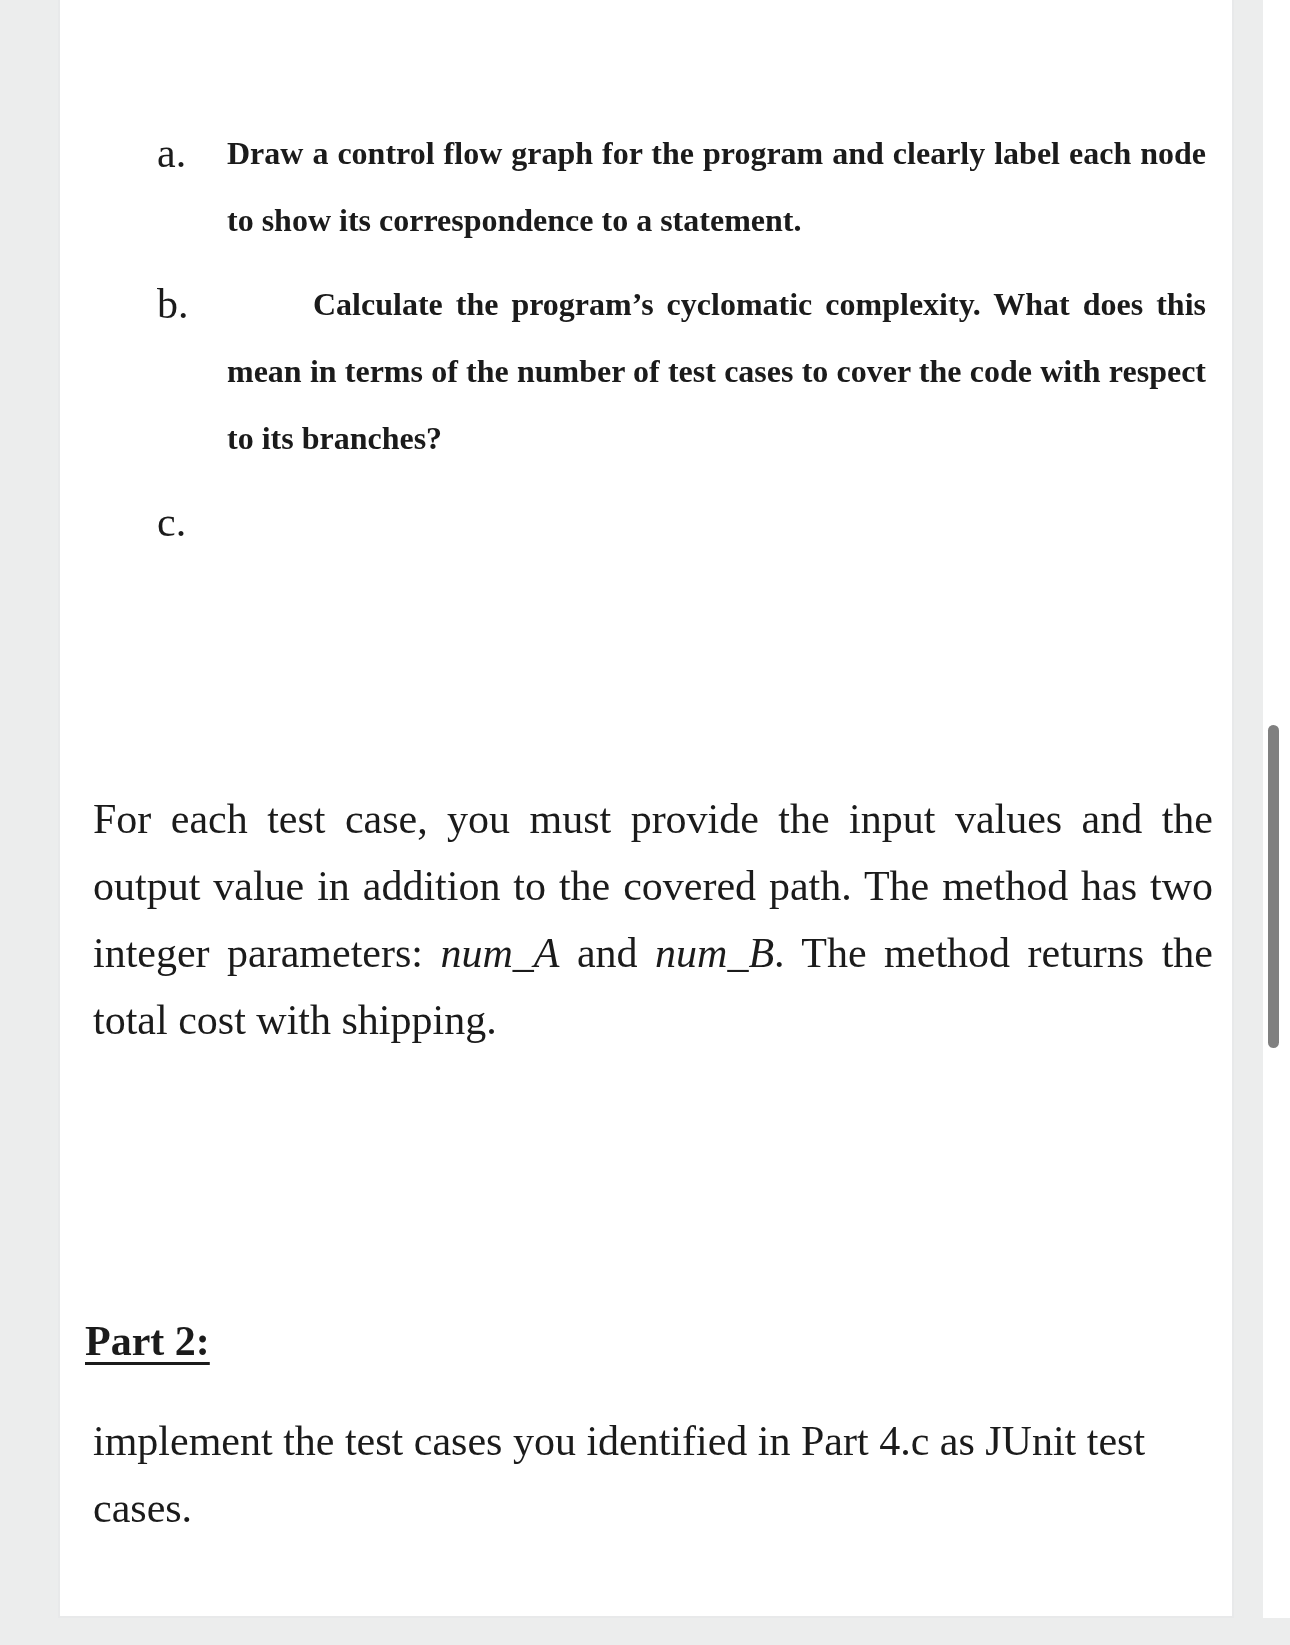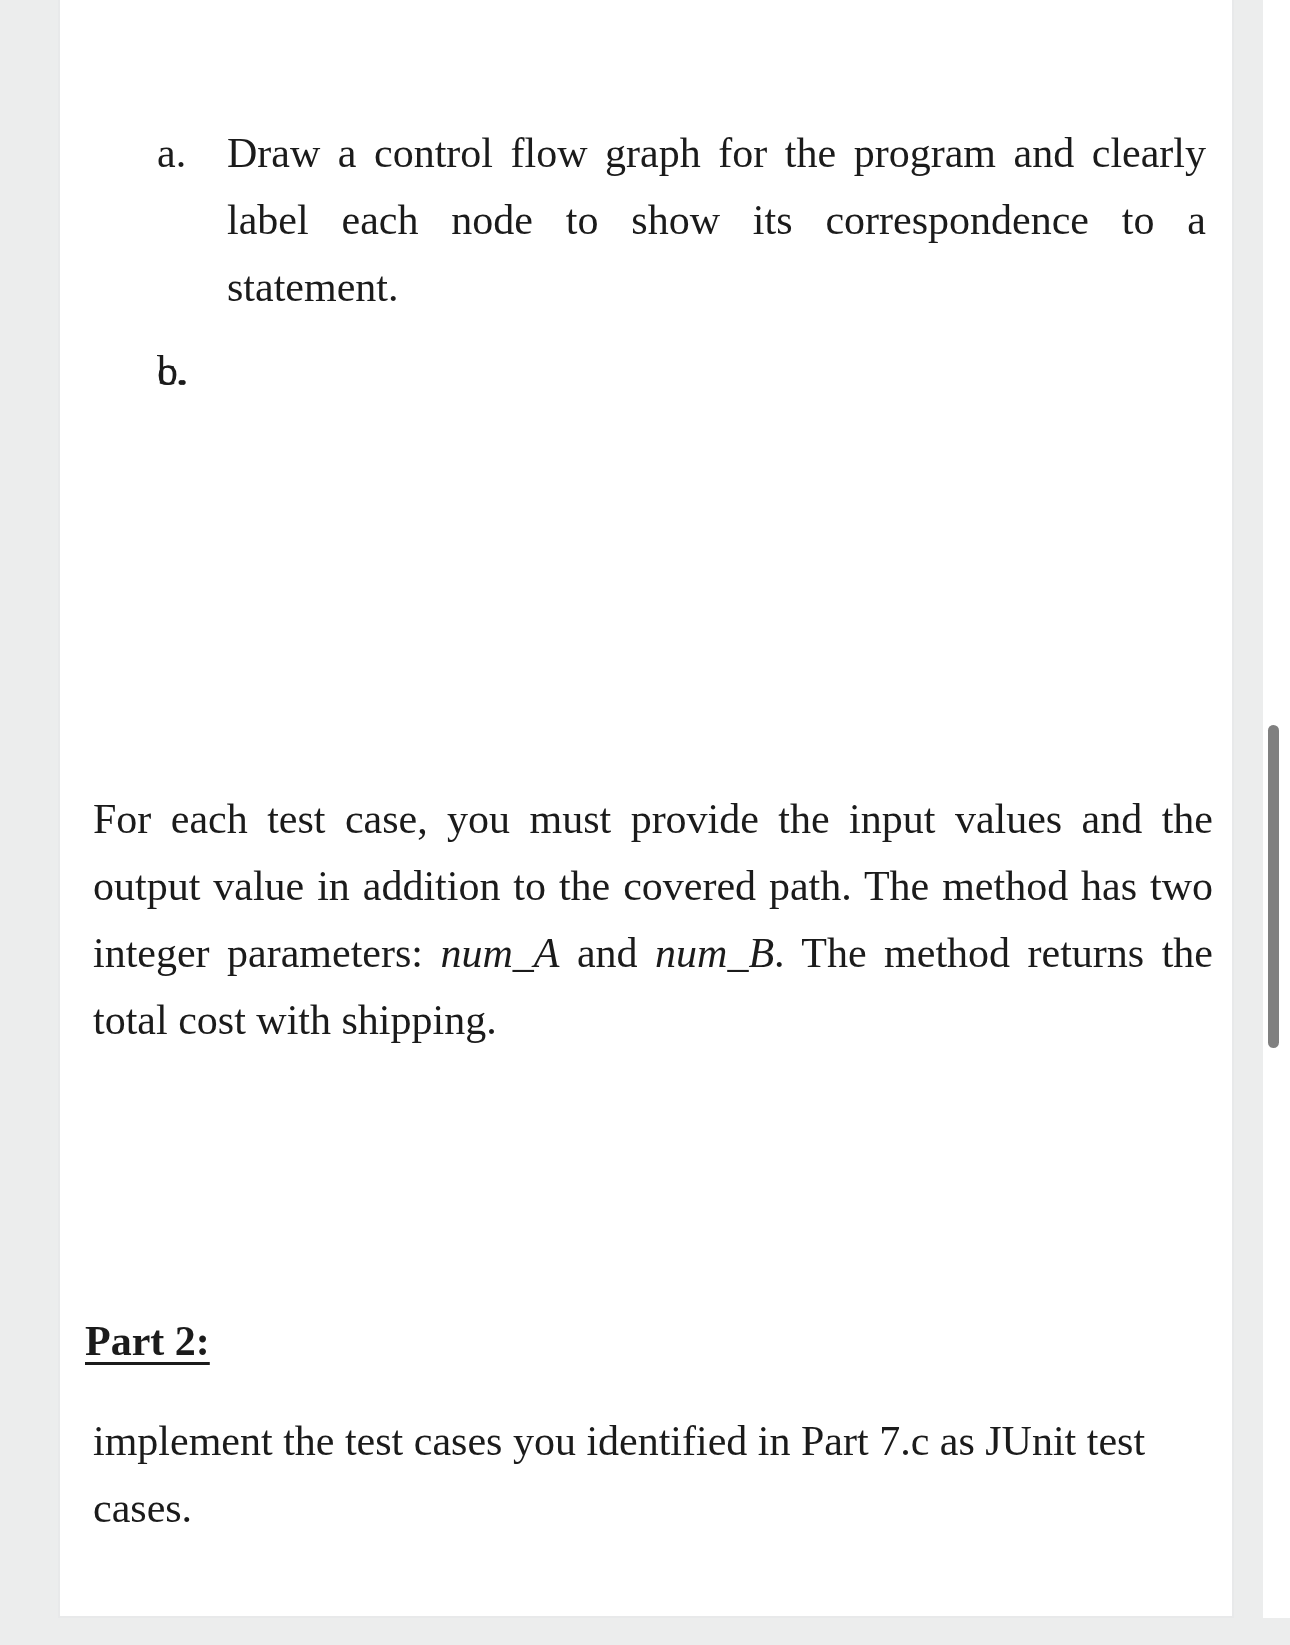--- a/index.html
+++ b/index.html
@@ -70,25 +70,26 @@
     left: 97px;
     top: 0;
     width: 60px;
     font-size: 42px;
     line-height: 67px;
     color: #1b1b1b;
     text-align: left;
   }
   .task-text {
     display: block;
-    font-size: 42px;
+    font-size: 32px;
     line-height: 67px;
     color: #1b1b1b;
     text-align: justify;
     text-justify: inter-word;
+    font-weight: bold;
   }
   
   .task-text.tabbed::before {
     content: "";
     display: inline-block;
     width: 86px;
   }
 
   #task-list-wrap {
     position: absolute;
@@ -170,34 +171,35 @@
     <div id="task-list-wrap">
       <ol id="task-list">
 
         <li class="task-item para">
           <span class="task-marker">a.</span>
           <span class="task-text">Draw a control flow graph for the program and clearly label each node to show its correspondence to a statement.</span>
         </li>
 
         <li class="task-item para">
           <span class="task-marker">b.</span>
+          <span class="task-text tabbed">Calculate the program’s cyclomatic complexity. What does this mean in terms of the number of test cases to cover the code with respect to its branches?</span>
         </li>
 
         <li class="task-item para">
           <span class="task-marker">c.</span>
         </li>
 
       </ol>
     </div>
 
     <p id="intro-para" class="para"><span>For each test case, you must provide the input values and the output value in addition to the covered path. The method has two integer parameters: </span><em class="param">num_A</em><span> and </span><em class="param">num_B</em><span>. The method returns the total cost with shipping.</span></p>
 
     <div id="part2-heading"><span class="u">Part 2:</span></div>
 
-    <p id="part2-para" class="para">implement the test cases you identified in Part 7.c as JUnit test cases.</p>
+    <p id="part2-para" class="para">implement the test cases you identified in Part 4.c as JUnit test cases.</p>
 
   </div>
 </div>
 
 <div id="scrollbar-track">
   <div id="scrollbar-thumb"></div>
 </div>
 
 <div id="page-gutter-bottom"></div>
 

